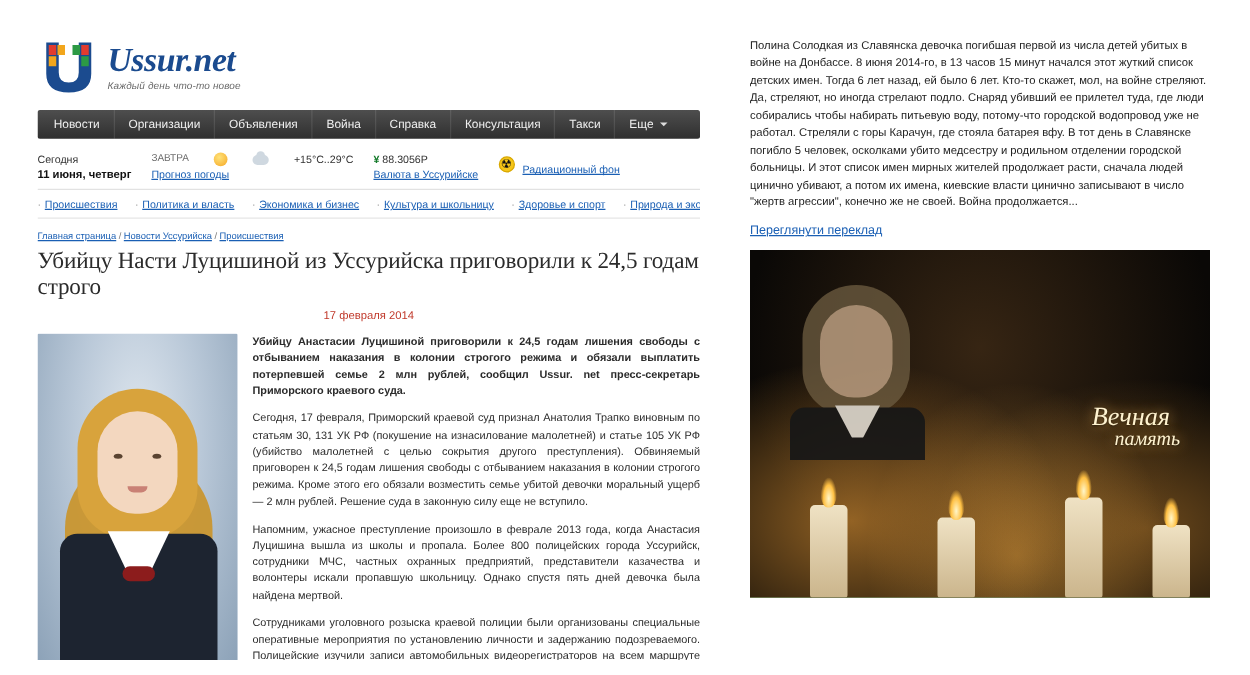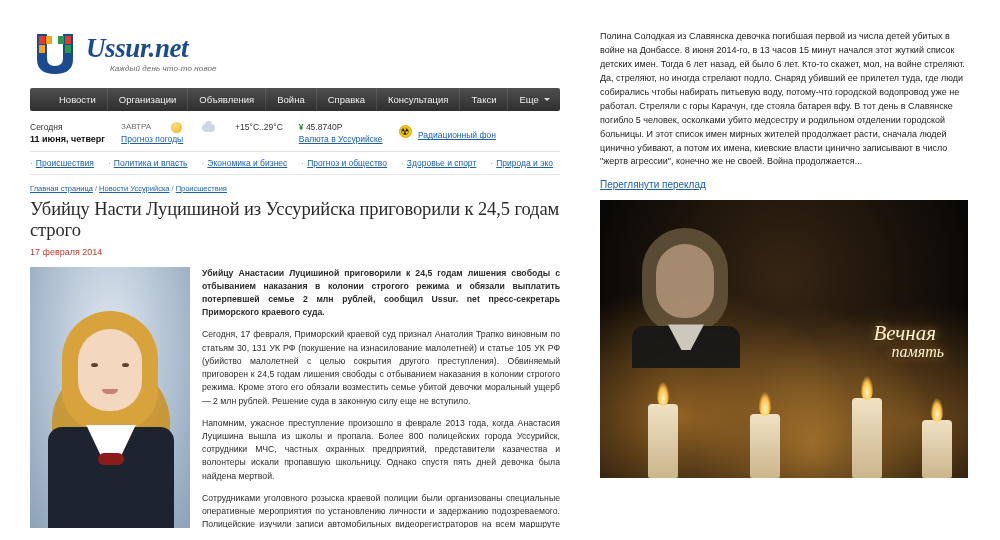--- a/index.html
+++ b/index.html
@@ -50,32 +50,31 @@
     font-style: italic;
     color: #1b4b8f;
     letter-spacing: -0.4px;
   }
   .logo-slogan {
     font-size: 8px;
     color: #6a6a6a;
     font-style: italic;
     margin-top: 3px;
     letter-spacing: .1px;
-    margin-left: 24px;
   }
 
   
   .nav {
     margin-top: 8px;
     height: 23px;
     background: linear-gradient(#4e4e4e, #2f2f2f);
     border-radius: 2px;
     display: flex;
     align-items: stretch;
-    padding: 0 18px;
+    padding: 0 2px;
   }
   .nav-item {
     color: #f0f0f0;
     font-size: 9.5px;
     padding: 0 11px;
     display: flex;
     align-items: center;
     white-space: nowrap;
     border-right: 1px solid rgba(255,255,255,0.10);
     cursor: pointer;
@@ -167,20 +166,21 @@
     font-weight: normal;
     font-size: 18.5px;
     color: #2b2b2b;
     line-height: 1.15;
     letter-spacing: -0.1px;
   }
   .pubdate {
     margin-top: 5px;
     font-size: 9px;
     color: #c0392b;
+    text-align: center;
   }
 
   
   .article {
     margin-top: 10px;
     display: flex;
     gap: 12px;
   }
   .art-photo {
     width: 160px;
@@ -389,35 +389,35 @@
           <span class="muted">ЗАВТРА</span>
           <span class="sun"></span>
           <span class="cloud"></span>
           <span>+15°С..29°С</span>
         </div>
         <div><a href="#">Прогноз погоды</a></div>
       </div>
       <div class="info-block">
         <div>
           <span class="rub">¥</span>
-          <span>45.8740</span><span>Р</span>
+          <span>88.3056</span><span>Р</span>
         </div>
         <div><a href="#">Валюта в Уссурийске</a></div>
       </div>
       <div class="info-block">
         <span class="radbadge"></span>
         <a href="#">Радиационный фон</a>
       </div>
     </div>
 
     <div class="subnav">
       <span><span class="bullet">·</span><a href="#">Происшествия</a></span>
       <span><span class="bullet">·</span><a href="#">Политика и власть</a></span>
       <span><span class="bullet">·</span><a href="#">Экономика и бизнес</a></span>
-      <span><span class="bullet">·</span><a href="#">Прогноз и общество</a></span>
+      <span><span class="bullet">·</span><a href="#">Культура и школьницу</a></span>
       <span><span class="bullet">·</span><a href="#">Здоровье и спорт</a></span>
       <span><span class="bullet">·</span><a href="#">Природа и эко</a></span>
     </div>
 
     <div class="breadcrumb">
       <a href="#">Главная страница</a><span class="sep">/</span><a href="#">Новости Уссурийска</a><span class="sep">/</span><a href="#">Происшествия</a>
     </div>
 
     <h1 class="headline">Убийцу Насти Луцишиной из Уссурийска приговорили к 24,5 годам строго</h1>
     <div class="pubdate">17 февраля 2014</div>

